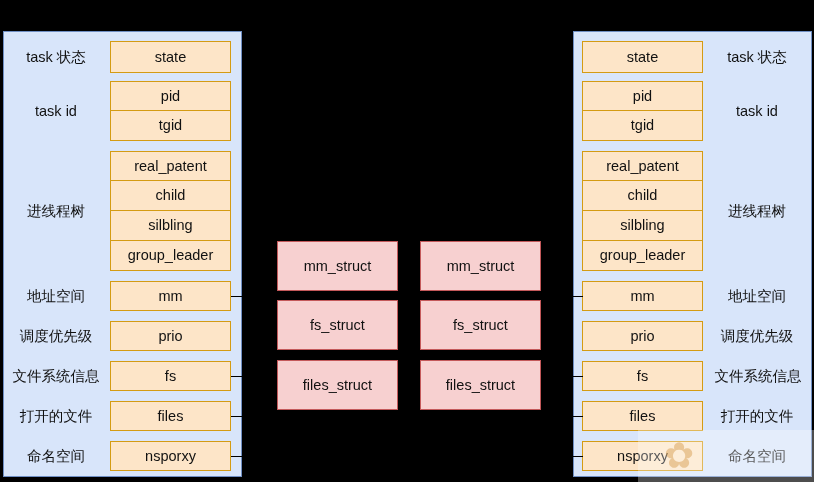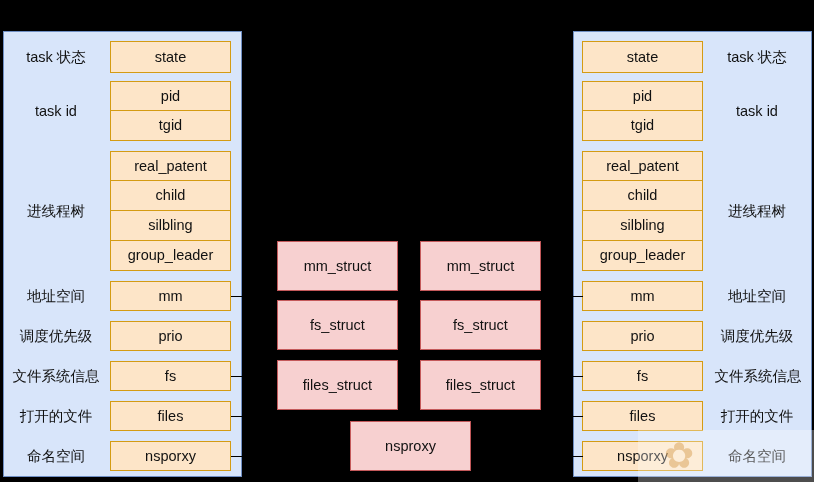--- a/index.html
+++ b/index.html
@@ -160,21 +160,20 @@
   <div class="annot right" style="left:707px; top:441px; width:100px; height:30px;">命名空间</div>
 
   <div class="struct" style="left:277px; top:241px; width:121px; height:50px;">mm_struct</div>
   <div class="struct" style="left:277px; top:300px; width:121px; height:50px;">fs_struct</div>
   <div class="struct" style="left:277px; top:360px; width:121px; height:50px;">files_struct</div>
 
   <div class="struct" style="left:420px; top:241px; width:121px; height:50px;">mm_struct</div>
   <div class="struct" style="left:420px; top:300px; width:121px; height:50px;">fs_struct</div>
   <div class="struct" style="left:420px; top:360px; width:121px; height:50px;">files_struct</div>
 
-  <div class="struct" style="left:350px; top:421px; width:121px; height:50px;">nsproxy</div>
 
   <div class="connector" style="left:231px; top:296px; width:11px;"></div>
   <div class="connector" style="left:231px; top:376px; width:11px;"></div>
   <div class="connector" style="left:231px; top:416px; width:11px;"></div>
   <div class="connector" style="left:231px; top:456px; width:11px;"></div>
 
   <div class="connector" style="left:571px; top:296px; width:12px;"></div>
   <div class="connector" style="left:571px; top:376px; width:12px;"></div>
   <div class="connector" style="left:571px; top:416px; width:12px;"></div>
   <div class="connector" style="left:571px; top:456px; width:12px;"></div>

